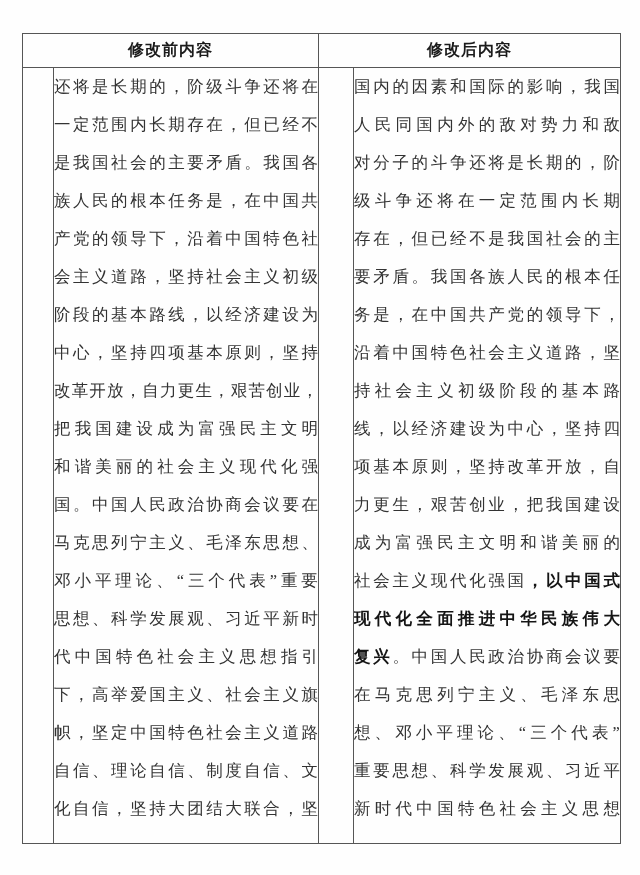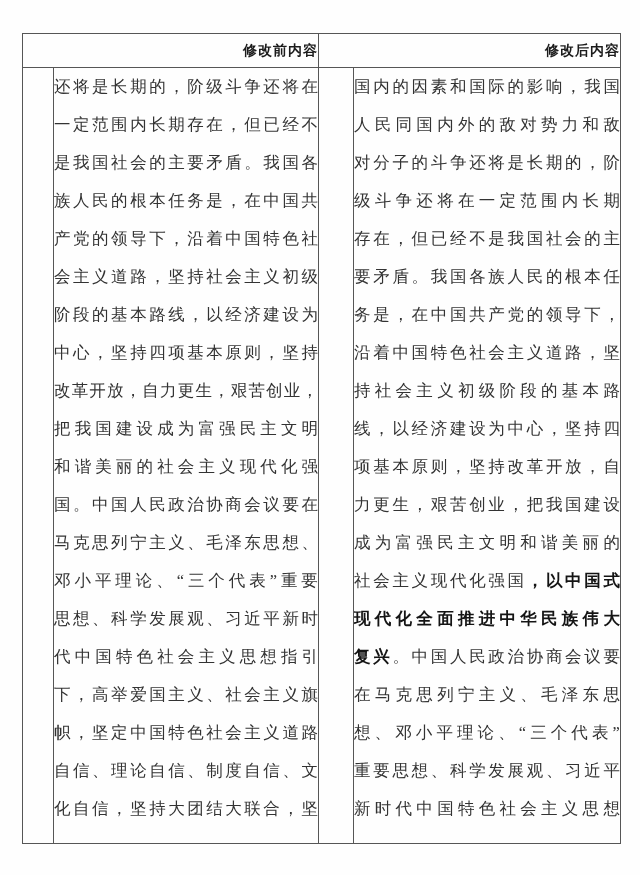--- a/index.html
+++ b/index.html
@@ -22,24 +22,24 @@
   table.doc-table th,
   table.doc-table td {
     border: 1px solid #565656;
     padding: 0;
     background: transparent;
   }
   th.header-cell {
     height: 33px;
     font-family: "Liberation Sans", sans-serif;
     font-weight: 700;
-    font-size: 14px;
+    font-size: 16px;
     letter-spacing: 1px;
     color: #1b1b1b;
-    text-align: right;
+    text-align: center;
     vertical-align: middle;
   }
   tr.body-row td {
     height: 775px;
     vertical-align: top;
   }
   td.text-cell {
     padding: 7px 8px 0 9px;
     font-size: 16.5px;
     color: #333333;

